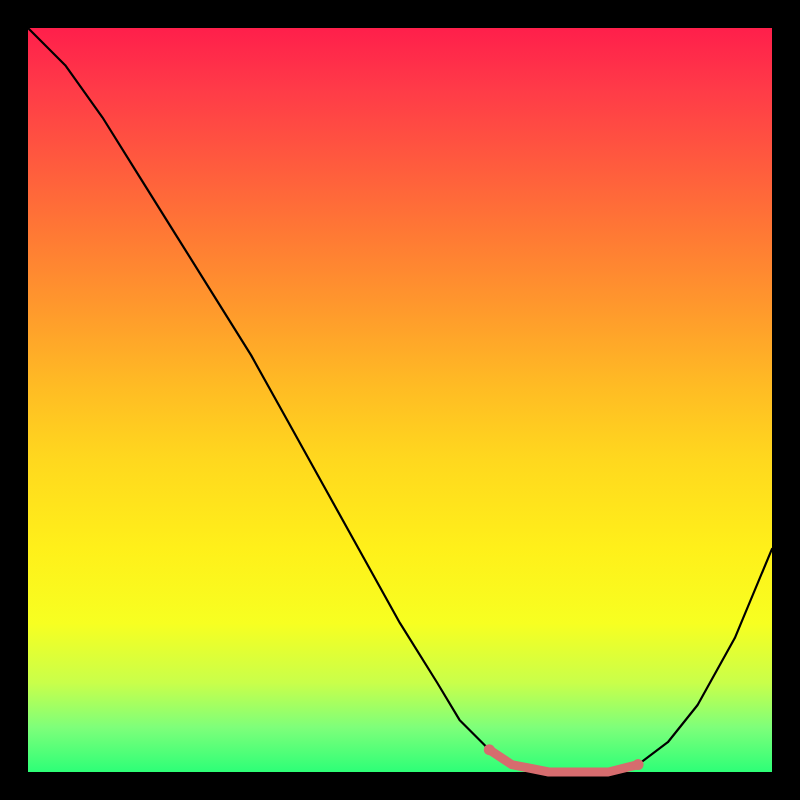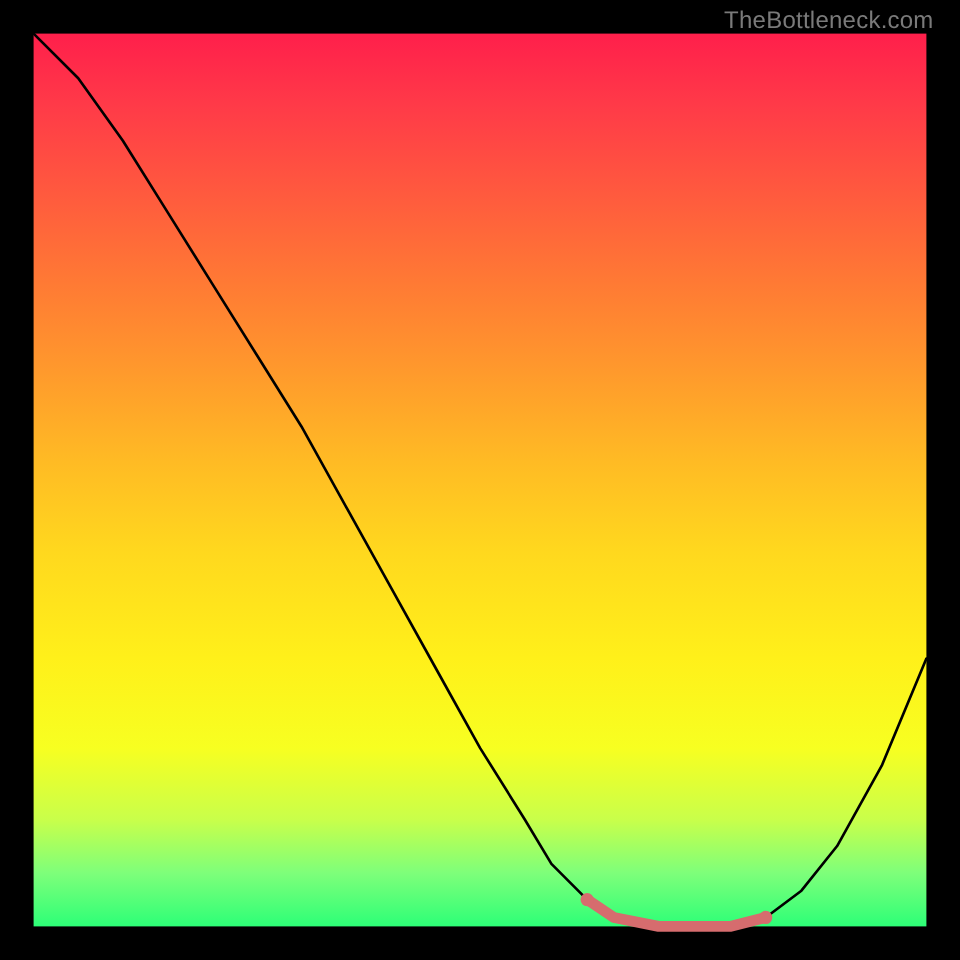--- a/index.html
+++ b/index.html
@@ -56,21 +56,20 @@
     top: 0;
     width: 744px;
     height: 744px;
     overflow: visible;
   }
 </style>
 </head>
 <body>
 
 <div class="frame">
-  <div class="watermark">TheBottleneck.com</div>
   <div class="plot-area">
     <svg class="curve" viewBox="0 0 744 744" preserveAspectRatio="none">
       <path id="curve-path" fill="none" stroke-width="2.2" stroke-linecap="round" stroke-linejoin="round" d="M0.00 0.00 L37.20 37.20 L74.40 89.28 L111.60 148.80 L148.80 208.32 L186.00 267.84 L223.20 327.36 L260.40 394.32 L297.60 461.28 L334.80 528.24 L372.00 595.20 L409.20 654.72 L431.52 691.92 L461.28 721.68 L483.60 736.56 L520.80 744.00 L550.56 744.00 L580.32 744.00 L610.08 736.56 L639.84 714.24 L669.60 677.04 L706.80 610.08 L744.00 520.80" stroke="#000000"></path>
       <path id="band-path" fill="none" stroke-width="9" stroke-linecap="round" stroke-linejoin="round" d="M461.28 721.68 L483.60 736.56 L520.80 744.00 L550.56 744.00 L580.32 744.00 L610.08 736.56" stroke="#d66c6e"></path>
       <circle id="band-start" r="5.5" cx="461.28" cy="721.68" fill="#d66c6e"></circle>
       <circle id="band-end" r="5.5" cx="610.0799999999999" cy="736.56" fill="#d66c6e"></circle>
     </svg>
   </div>
 </div>
 

